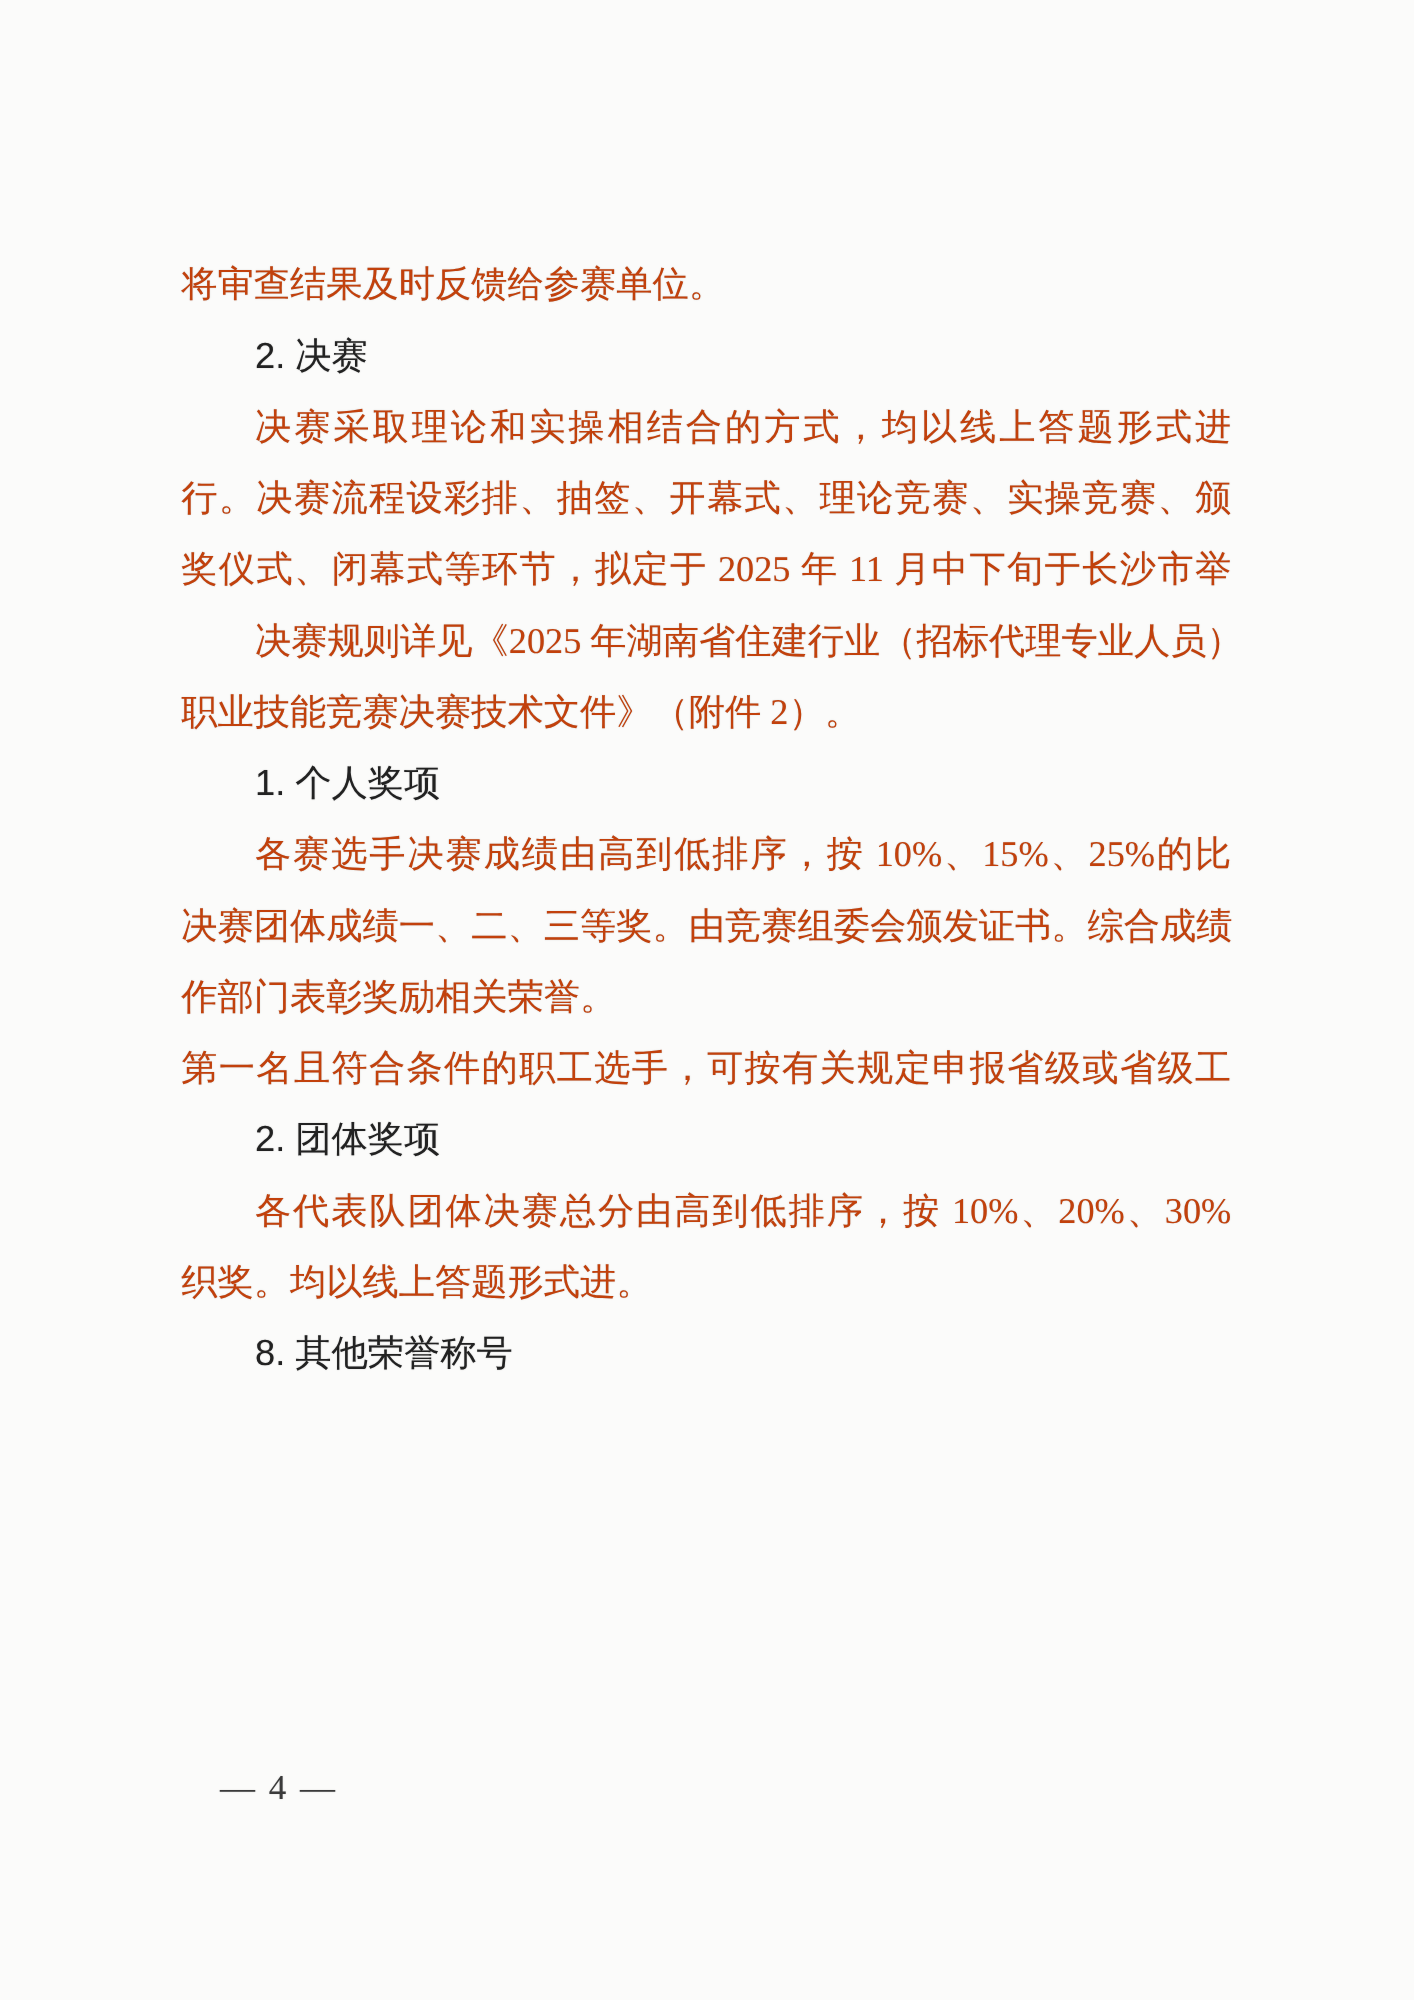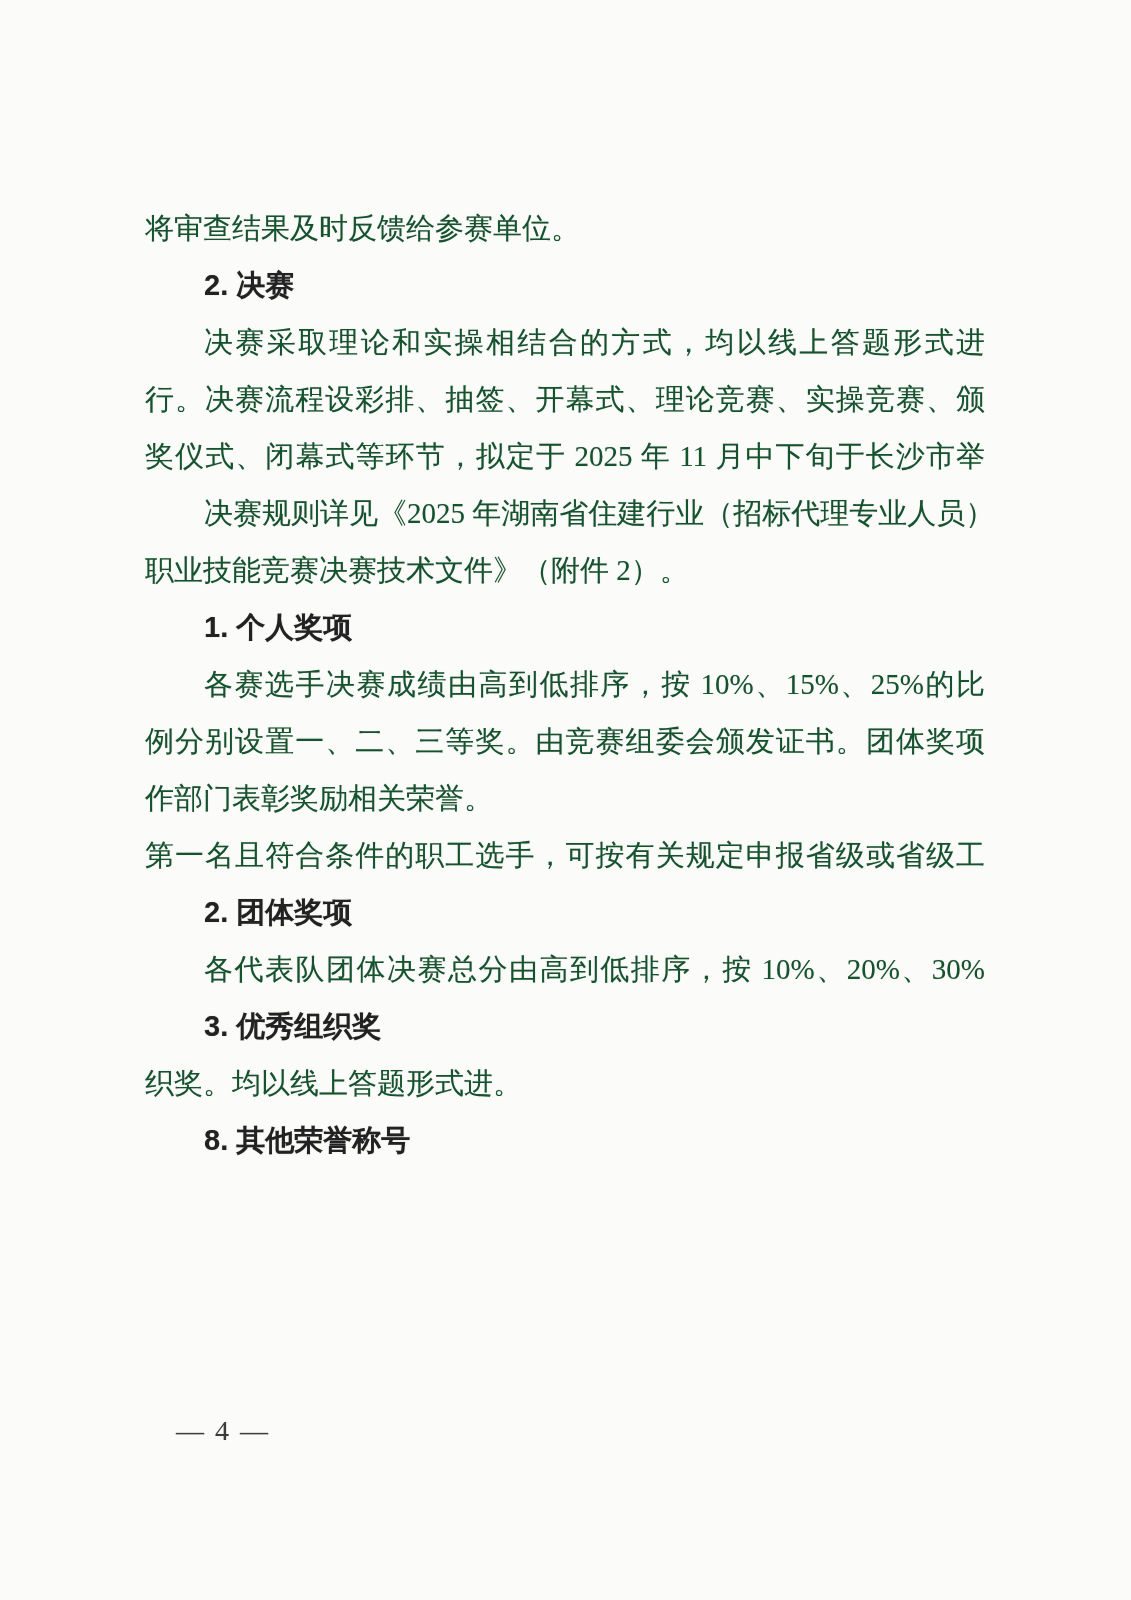--- a/index.html
+++ b/index.html
@@ -18,28 +18,28 @@
   .content {
     position: absolute;
     left: 145px;
     top: 200px;
     width: 840px;
   }
   .ln {
     height: 57px;
     line-height: 57px;
     font-size: 29px;
-    color: #14532d;
+    color: #c2410c;
     white-space: nowrap;
     text-shadow: 0 0 1px rgba(80,80,80,.35);
   }
   .ind { text-indent: 59px; }
   .jf  { text-align: justify; text-align-last: justify; }
   .hd  {
-    font-weight: 700;
+    font-weight: 400;
     font-family: "Liberation Sans", "DejaVu Sans", sans-serif;
     color: #222222;
     text-shadow: 0 0 1px rgba(50,50,50,.4);
   }
   .footer {
     position: absolute;
     left: 176px;
     top: 1408px;
     height: 45px;
     line-height: 45px;
@@ -57,23 +57,22 @@
   <div class="content">
     <div class="ln">将审查结果及时反馈给参赛单位。</div>
     <div class="ln ind hd">2. 决赛</div>
     <div class="ln ind jf">决赛采取理论和实操相结合的方式，均以线上答题形式进</div>
     <div class="ln jf">行。决赛流程设彩排、抽签、开幕式、理论竞赛、实操竞赛、颁</div>
     <div class="ln jf">奖仪式、闭幕式等环节，拟定于 2025 年 11 月中下旬于长沙市举</div>
     <div class="ln ind jf">决赛规则详见《2025 年湖南省住建行业（招标代理专业人员）</div>
     <div class="ln">职业技能竞赛决赛技术文件》（附件 2）。</div>
     <div class="ln ind hd">1. 个人奖项</div>
     <div class="ln ind jf">各赛选手决赛成绩由高到低排序，按 10%、15%、25%的比</div>
-    <div class="ln jf">例分别设置一、二、三等奖。由竞赛组委会颁发证书。团体奖项</div>
+    <div class="ln jf">决赛团体成绩一、二、三等奖。由竞赛组委会颁发证书。综合成绩</div>
     <div class="ln">作部门表彰奖励相关荣誉。</div>
     <div class="ln jf">第一名且符合条件的职工选手，可按有关规定申报省级或省级工</div>
     <div class="ln ind hd">2. 团体奖项</div>
     <div class="ln ind jf">各代表队团体决赛总分由高到低排序，按 10%、20%、30%</div>
-    <div class="ln ind hd">3. 优秀组织奖</div>
     <div class="ln">织奖。均以线上答题形式进。</div>
     <div class="ln ind hd">8. 其他荣誉称号</div>
   </div>
   <div class="footer">— 4 —</div>
 </div>
 
 </body></html>

